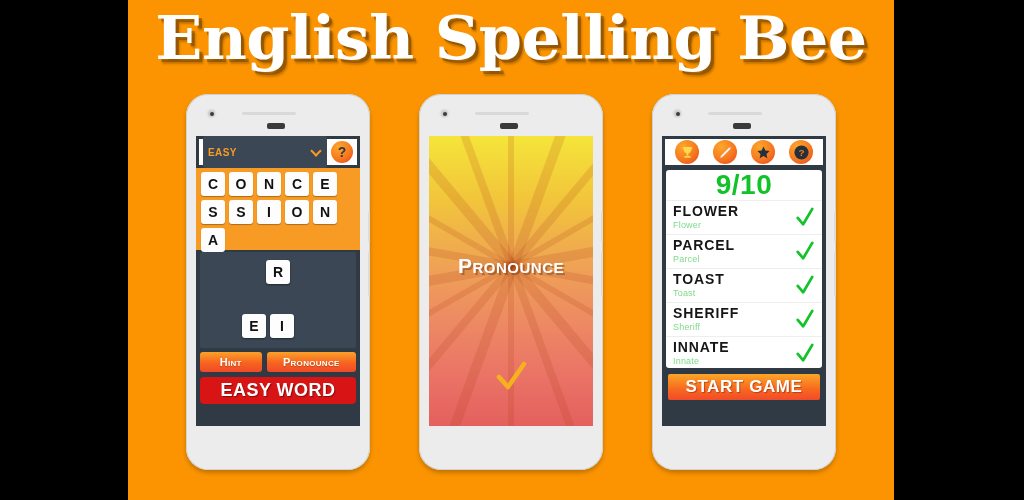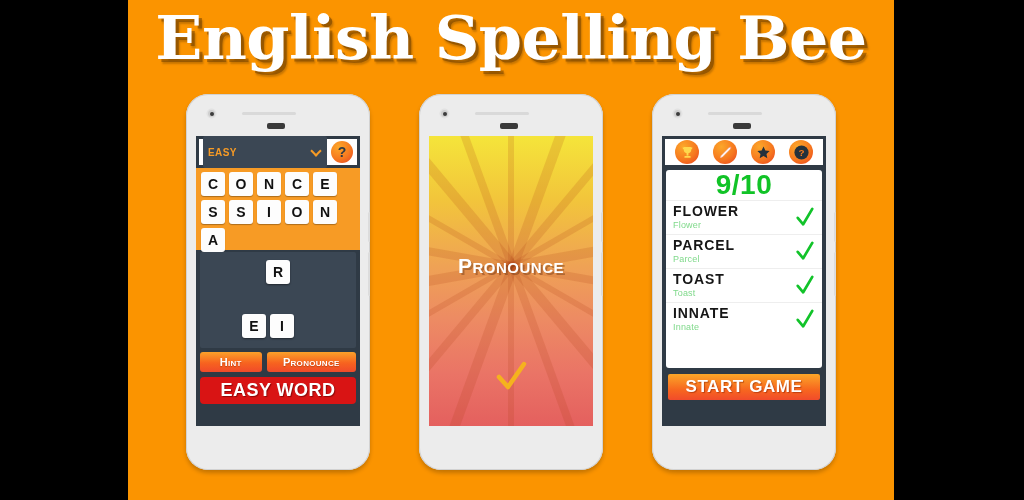--- a/index.html
+++ b/index.html
@@ -448,20 +448,27 @@
           </div>
 
           <div class="word-row">
             <div class="word-main">TOAST</div>
             <div class="word-sub">Toast</div>
             <svg class="row-check" viewBox="0 0 22 24">
               <path d="M3 13 L9 20 L19 3" fill="none" stroke="#12C32A" stroke-width="3" stroke-linecap="round" stroke-linejoin="round"></path>
             </svg>
           </div>
 
+          <div class="word-row">
+            <div class="word-main">SHERIFF</div>
+            <div class="word-sub">Sheriff</div>
+            <svg class="row-check" viewBox="0 0 22 24">
+              <path d="M3 13 L9 20 L19 3" fill="none" stroke="#12C32A" stroke-width="3" stroke-linecap="round" stroke-linejoin="round"></path>
+            </svg>
+          </div>
 
           <div class="word-row">
             <div class="word-main">INNATE</div>
             <div class="word-sub">Innate</div>
             <svg class="row-check" viewBox="0 0 22 24">
               <path d="M3 13 L9 20 L19 3" fill="none" stroke="#12C32A" stroke-width="3" stroke-linecap="round" stroke-linejoin="round"></path>
             </svg>
           </div>
         </div>
 

